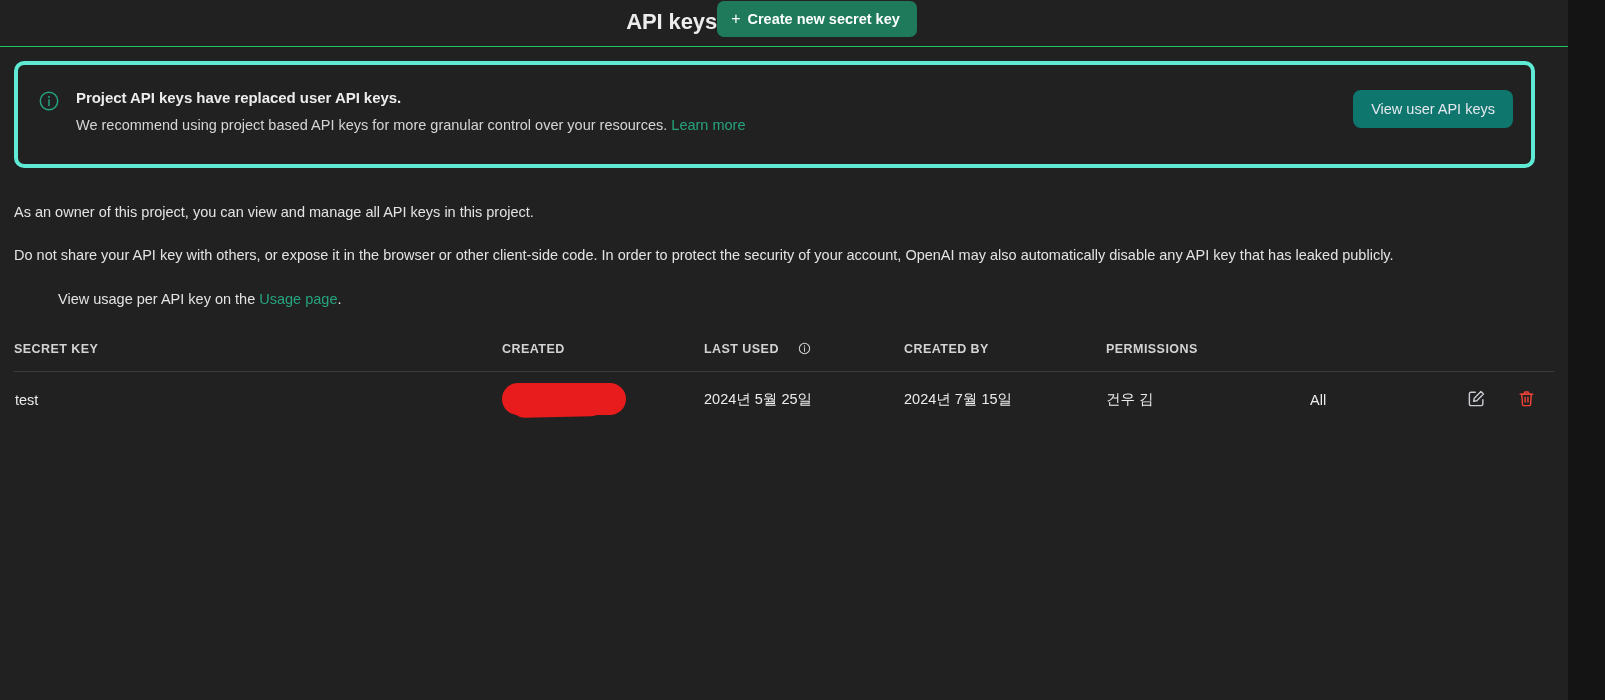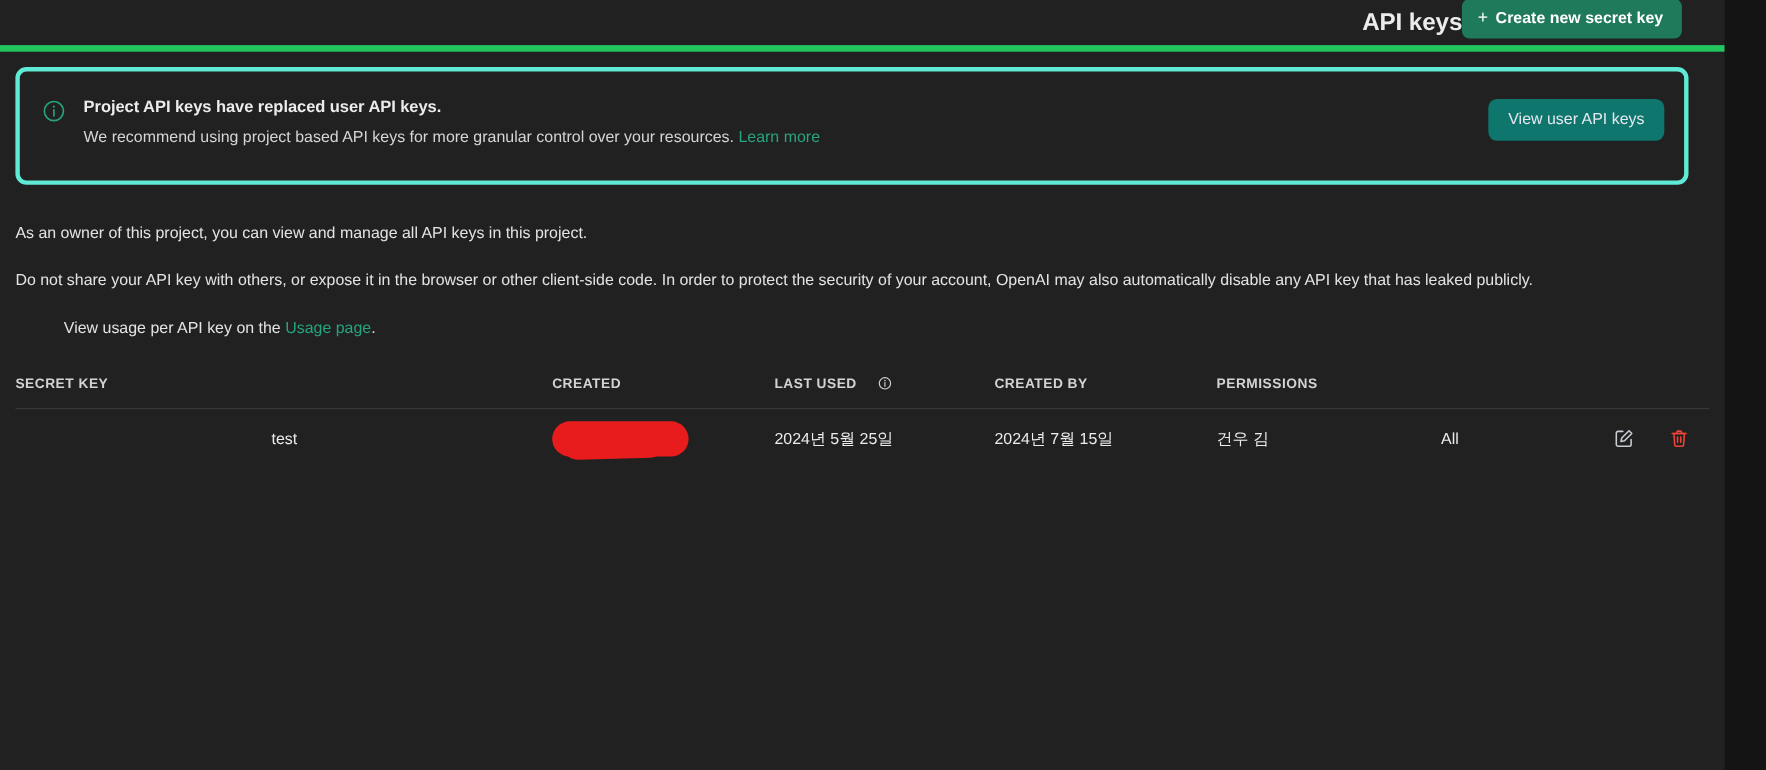--- a/index.html
+++ b/index.html
@@ -23,24 +23,24 @@
     top: 0;
     width: 37px;
     height: 700px;
     background: #141414;
   }
 
   
   .header {
     position: relative;
     height: 47px;
-    border-bottom: 6px solid #22c55e;
+    border-bottom: 1px solid #22c55e;
     display: flex;
     align-items: center;
-    justify-content: flex-end;
+    justify-content: center;
     padding: 0 14px 0 14px;
   }
   .page-title {
     font-size: 22px;
     font-weight: bold;
     color: #ececec;
     letter-spacing: -0.1px;
     line-height: 1;
     margin-top: -2px;
   }
@@ -156,21 +156,21 @@
   .divider {
     height: 1px;
     background: #3a3a3a;
     margin-top: 11px;
   }
   .trow {
     height: 55px;
     font-size: 14.5px;
     color: #ececec;
   }
-  .cell-name { padding-left: 1px; text-align: center; }
+  .cell-name { padding-left: 1px; }
   .cell-secret { position: relative; height: 55px; }
   .redaction {
     position: absolute;
     left: 0px;
     top: 11px;
     width: 124px;
     height: 32px;
     background: #e81c1c;
     border-radius: 17px;
   }

